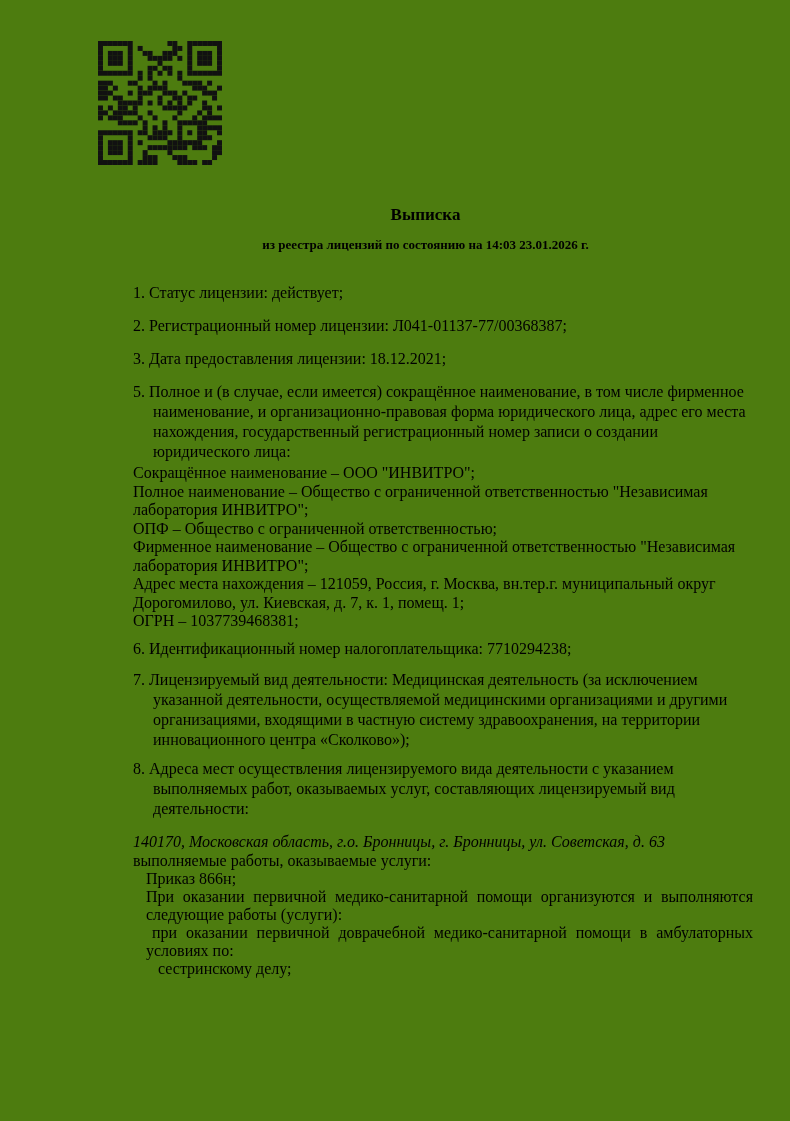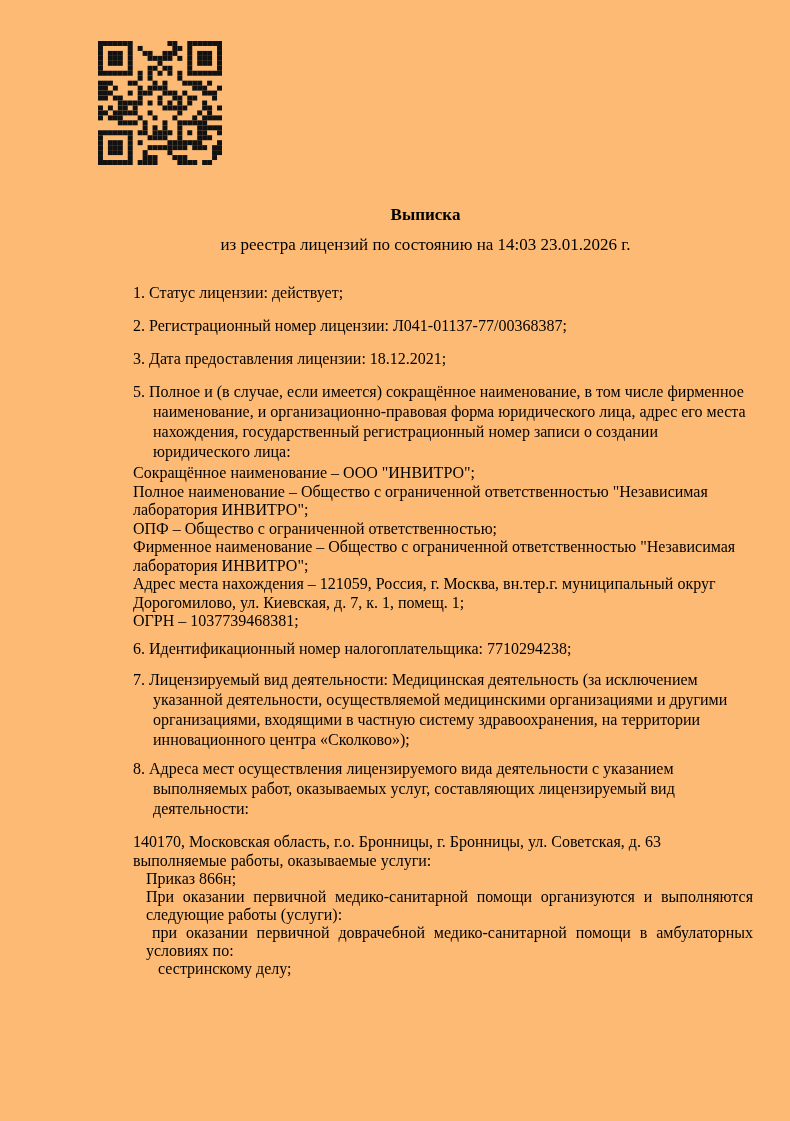--- a/index.html
+++ b/index.html
@@ -1,21 +1,21 @@
 <!DOCTYPE html>
 <html><head>
 <meta charset="utf-8">
 <style>
   * { box-sizing: border-box; }
   html, body { margin: 0; padding: 0; background: #ffffff; }
   .page {
     position: relative;
     width: 790px;
     height: 1121px;
-    background: #fdba74;
+    background: #4d7c0f;
     overflow: hidden;
     font-family: "Liberation Serif", "DejaVu Serif", serif;
     font-size: 16px;
     color: #000000;
   }
   .qr {
     position: absolute;
     left: 98px;
     top: 41px;
     width: 124px;
@@ -30,36 +30,36 @@
   .title-block { width: 585px; }
   .doc-title {
     margin: 0;
     font-size: 17px;
     font-weight: bold;
     text-align: center;
     line-height: 24px;
   }
   .doc-subtitle {
     margin: 6px 0 0 0;
-    font-size: 17px;
-    font-weight: normal;
+    font-size: 13px;
+    font-weight: bold;
     text-align: center;
     line-height: 24px;
   }
   p { margin: 0; }
   .item { line-height: 20px; }
   .i1 { margin-top: 26px; margin-bottom: 13px; }
   .i2, .i3, .i4 { margin-bottom: 13px; }
   .hang { padding-left: 20px; text-indent: -20px; }
   .i5 { margin-bottom: 2px; }
   .org-block { line-height: 18.5px; margin: 0 0 8px 0; }
   .i6 { margin-bottom: 11px; }
   .i7 { margin-bottom: 9px; }
   .i8 { margin-bottom: 13px; }
-  .loc-address { line-height: 19px; }
+  .loc-address { line-height: 19px; font-style: italic; }
   .works-label { line-height: 19px; }
   .works-block { line-height: 18px; }
   .w-order { padding-left: 13px; }
   .w-par1 { padding-left: 13px; text-align: justify; }
   .w-par2 { padding-left: 13px; text-indent: 6px; text-align: justify; }
   .w-nursing { padding-left: 25px; }
 </style>
 </head>
 <body>
 

